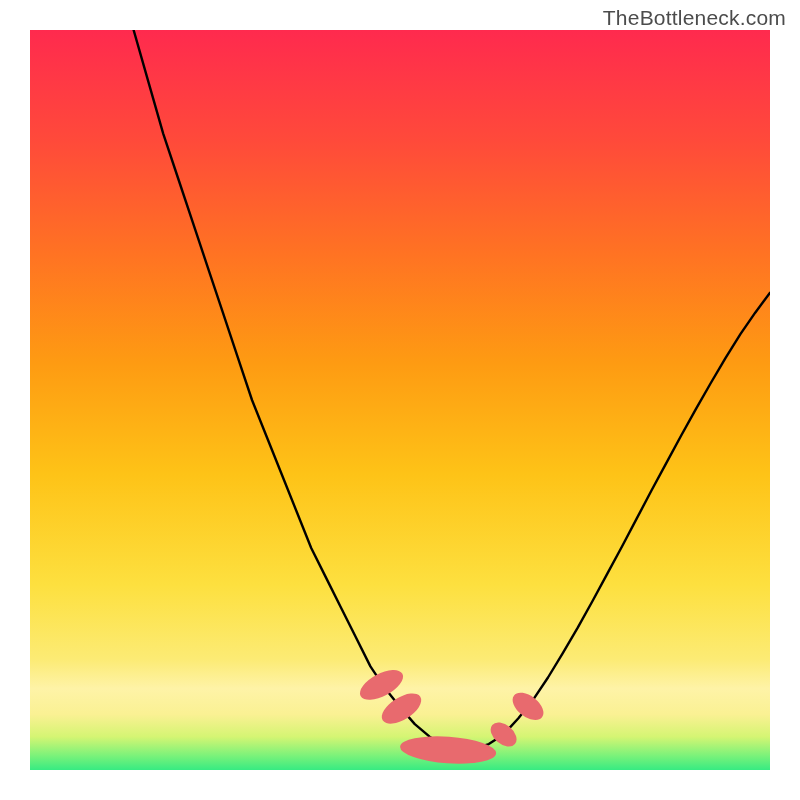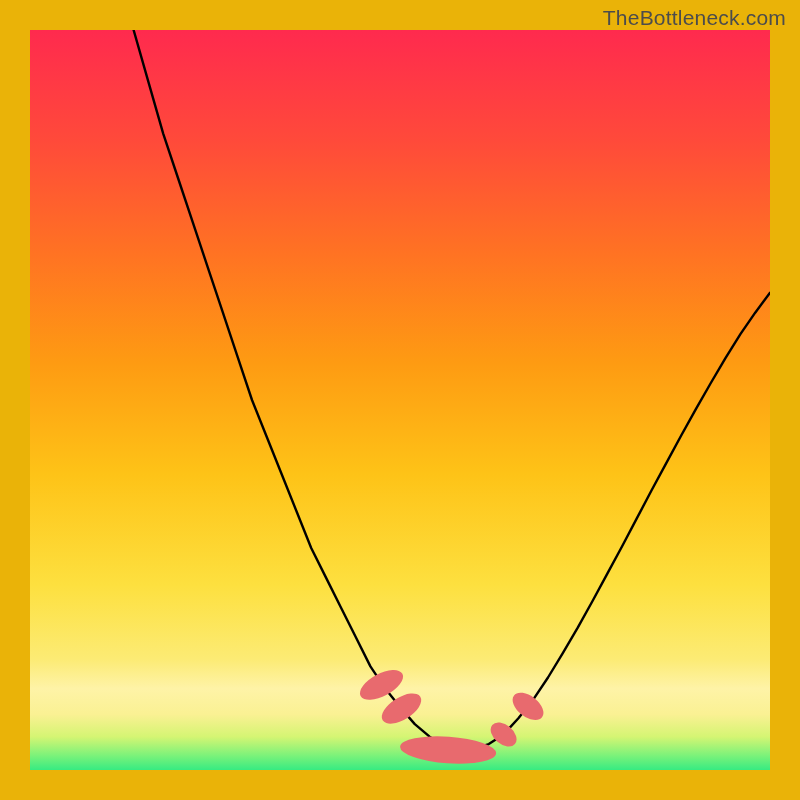--- a/index.html
+++ b/index.html
@@ -8,21 +8,21 @@
     width: 800px;
     height: 800px;
     overflow: hidden;
     background: #000;
     font-family: Arial, Helvetica, sans-serif;
   }
   .frame {
     position: absolute;
     left: 0; top: 0;
     width: 800px; height: 800px;
-    background: #eab308;
+    background: #ffffff;
   }
   .plot-area {
     position: absolute;
     left: 30px; top: 30px;
     width: 740px; height: 740px;
     overflow: hidden;
   }
   .plot-svg {
     width: 740px;
     height: 740px;

